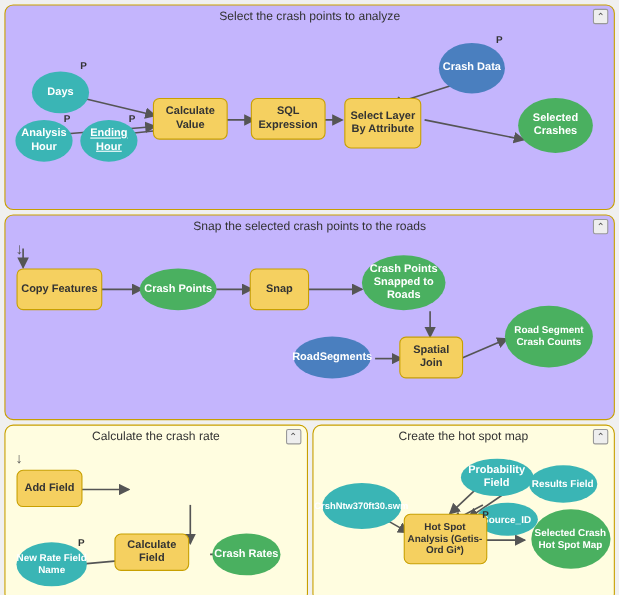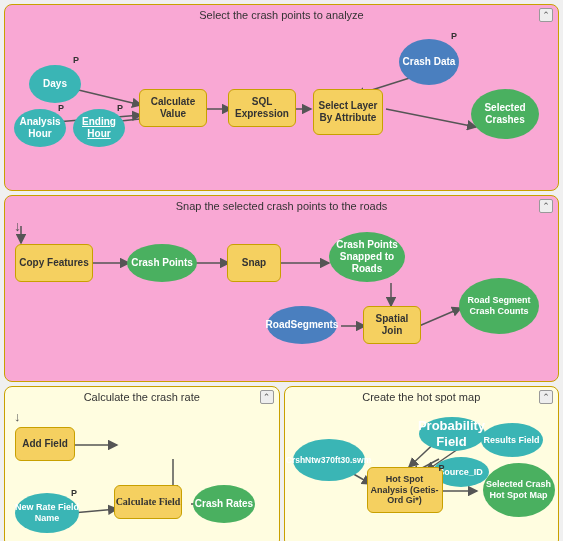--- a/index.html
+++ b/index.html
@@ -16,21 +16,21 @@
       padding: 4px;
       display: flex;
       flex-direction: column;
       gap: 4px;
     }
 
     
     .group-panel {
       border: 1.5px solid #c8a000;
       border-radius: 8px;
-      background: #f9a8d4;
+      background: #c4b5fd;
       padding: 4px 6px 8px 6px;
       position: relative;
     }
 
     .group-title {
       text-align: center;
       font-size: 11px;
       color: #333;
       margin-bottom: 6px;
       font-weight: normal;
@@ -297,21 +297,21 @@
         <div class="node node-yellow" style="left:4px;top:18px;width:60px;height:34px;">
           <span>Add Field</span>
         </div>
 
 
         <div class="node node-teal" style="left:4px;top:84px;width:64px;height:40px; font-size:9px;">
           <span>New Rate Field Name</span>
         </div>
         <span class="param-label" style="left:60px;top:79px;">P</span>
 
-        <div class="node node-yellow" style="left:103px;top:76px;width:68px;height:34px;font-family:Liberation Serif, serif;">
+        <div class="node node-yellow" style="left:93px;top:76px;width:68px;height:34px;">
           <span>Calculate Field</span>
         </div>
 
         <div class="node node-green" style="left:182px;top:76px;width:62px;height:38px;">
           <span>Crash Rates</span>
         </div>
       </div>
     </div>
 
     <div class="group-panel-half">
@@ -328,21 +328,21 @@
 
           <line x1="170" y1="38" x2="135" y2="62"></line>
 
           <line x1="150" y1="82" x2="186" y2="82"></line>
         </svg>
 
         <div class="node node-teal" style="left:2px;top:30px;width:72px;height:42px; font-size:8.5px;">
           <span>CrshNtw370ft30.swm</span>
         </div>
 
-        <div class="node node-teal" style="left:128px;top:8px;width:66px;height:34px; font-size:13px;">
+        <div class="node node-teal" style="left:128px;top:8px;width:66px;height:34px; font-size:10px;">
           <span>Probability Field</span>
         </div>
 
         <div class="node node-teal" style="left:142px;top:48px;width:56px;height:30px; font-size:9px;">
           <span>Source_ID</span>
         </div>
 
         <div class="node node-teal" style="left:190px;top:14px;width:62px;height:34px; font-size:9px;">
           <span>Results Field</span>
         </div>

